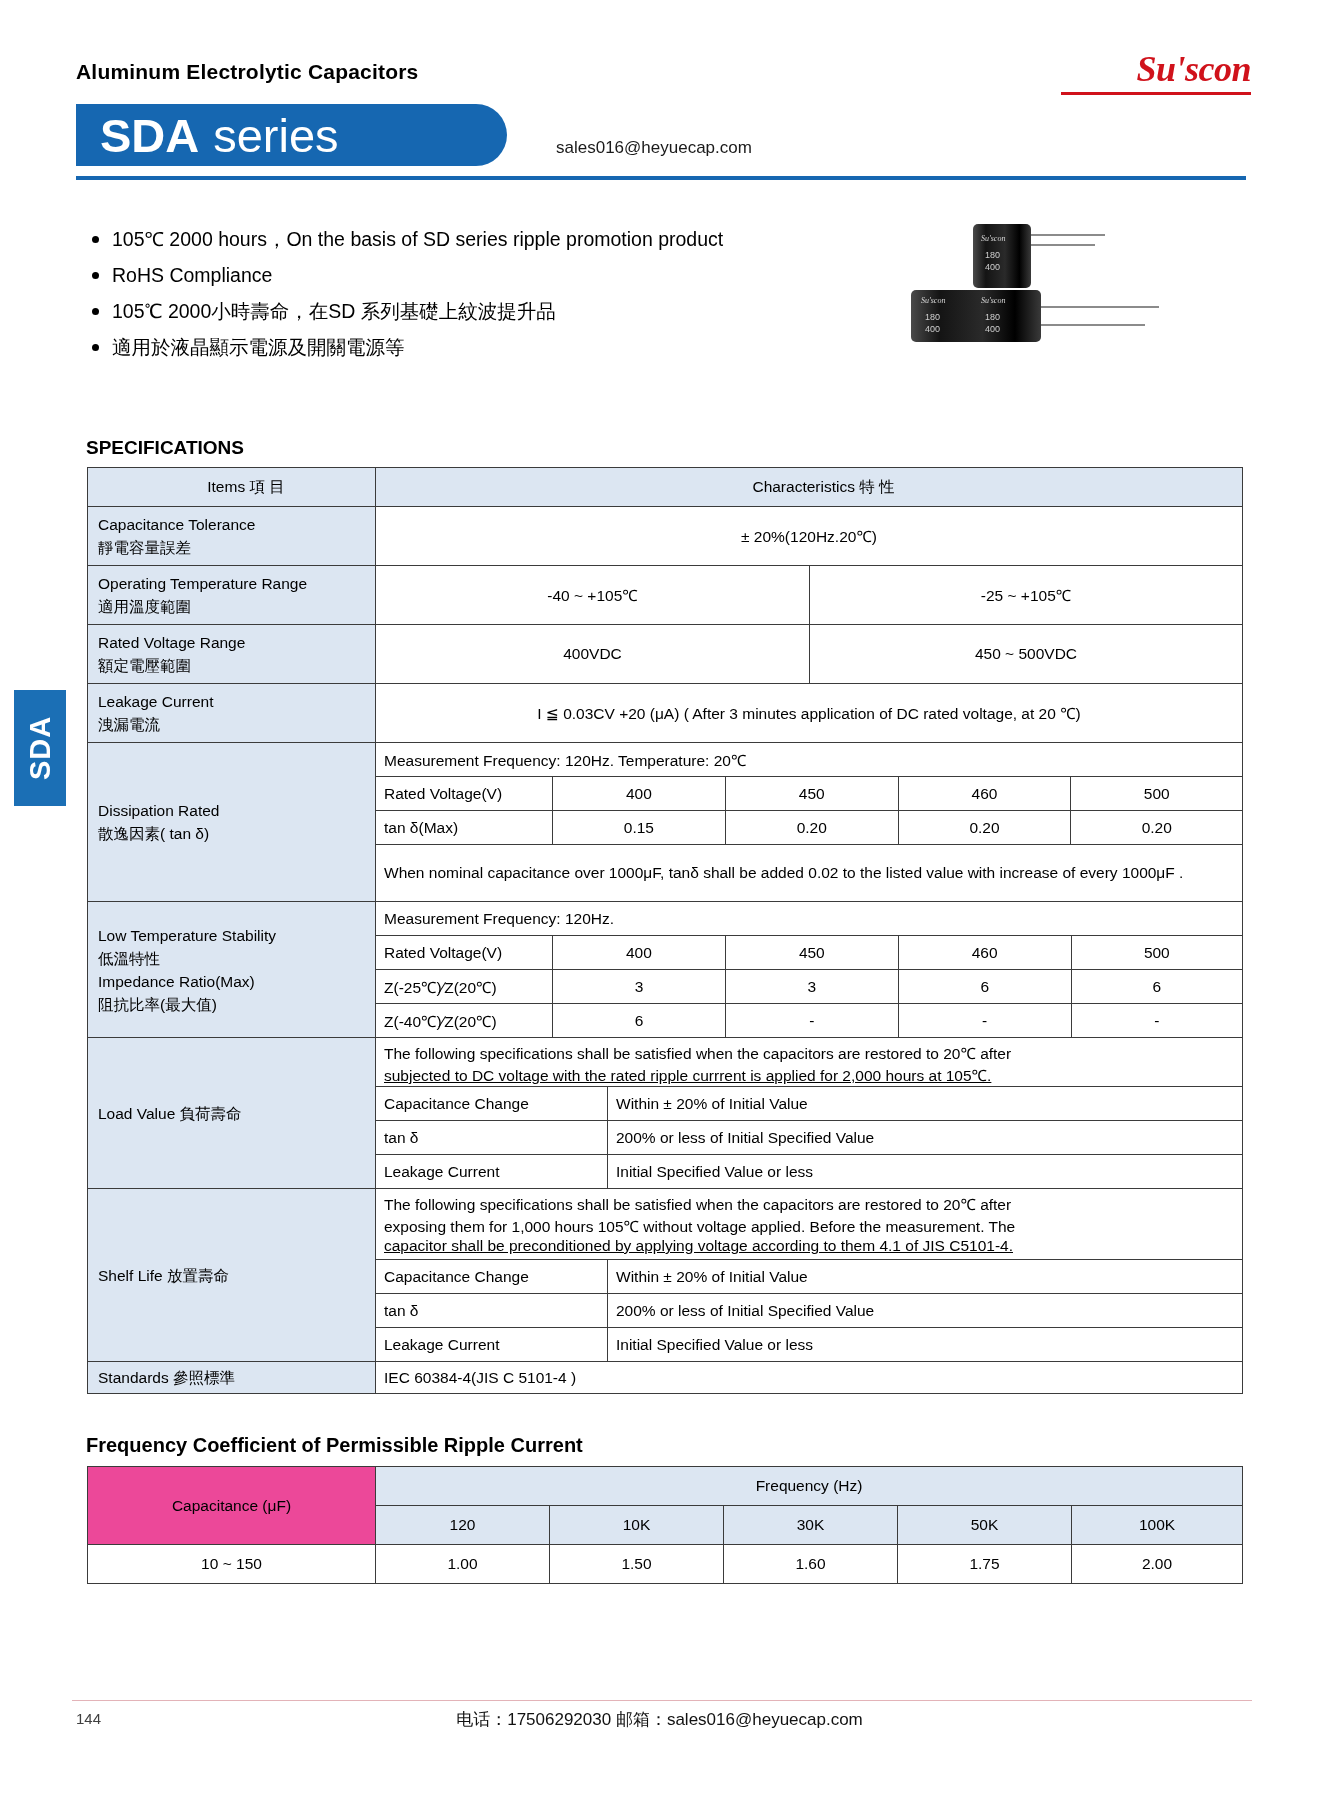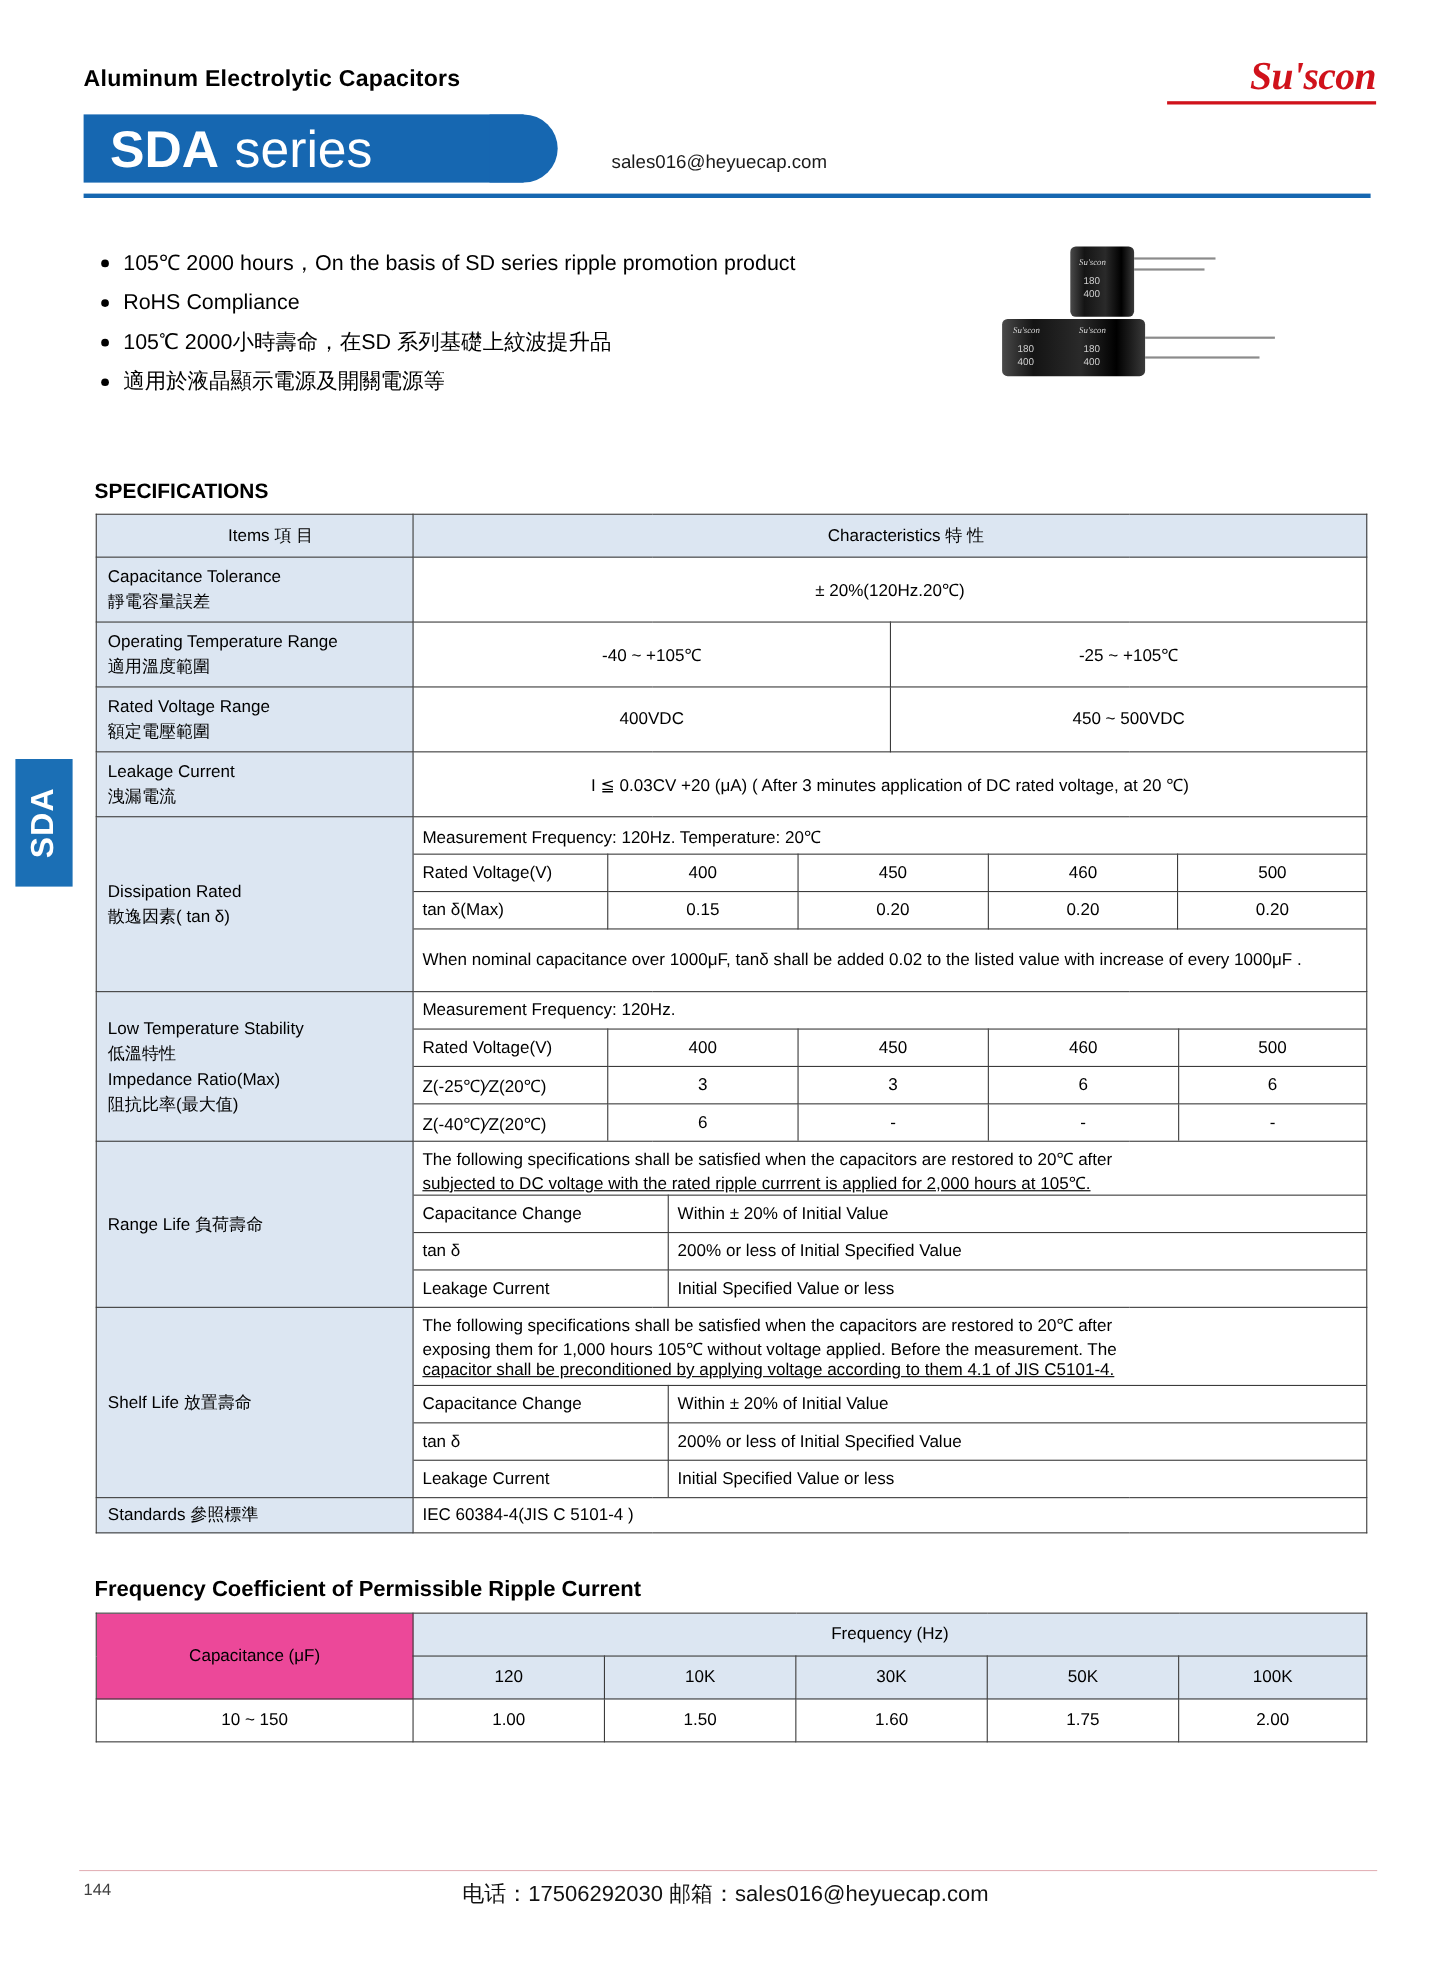--- a/index.html
+++ b/index.html
@@ -278,21 +278,21 @@
     top: 1710px;
     font-size: 15px;
     color: #404040;
   }
   .footer-contact {
     position: absolute;
     left: 0;
     right: 4px;
     top: 1708px;
     text-align: center;
-    font-size: 20px;
+    font-size: 17px;
     color: #111;
   }
 </style>
 </head>
 <body>
 
 <div class="page">
 
   <div class="header-title">Aluminum Electrolytic Capacitors</div>
   <div class="brand">Su'scon</div>
@@ -449,21 +449,21 @@
             <td class="ctr">-</td>
             <td class="ctr">-</td>
             <td class="ctr">-</td>
           </tr>
         </tbody>
             </table>
       </td>
     </tr>
 
     <tr>
-      <td class="label-cell">Range Life 負荷壽命</td>
+      <td class="label-cell">Load Value 負荷壽命</td>
       <td class="nested-wrap" colspan="4">
         <table class="inner">
           <tbody>
                 <tr>
             <td class="lft" colspan="2" style="padding-bottom:0">
               <div>The following specifications shall be satisfied when the capacitors are restored to 20℃ after</div>
               <div class="u">subjected to DC voltage with the rated ripple currrent is applied for 2,000 hours at 105℃.</div>
             </td>
           </tr>
           <tr>

